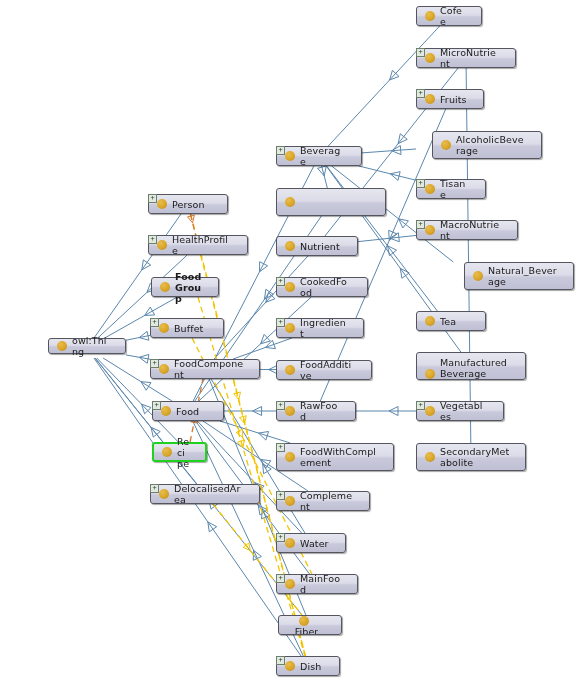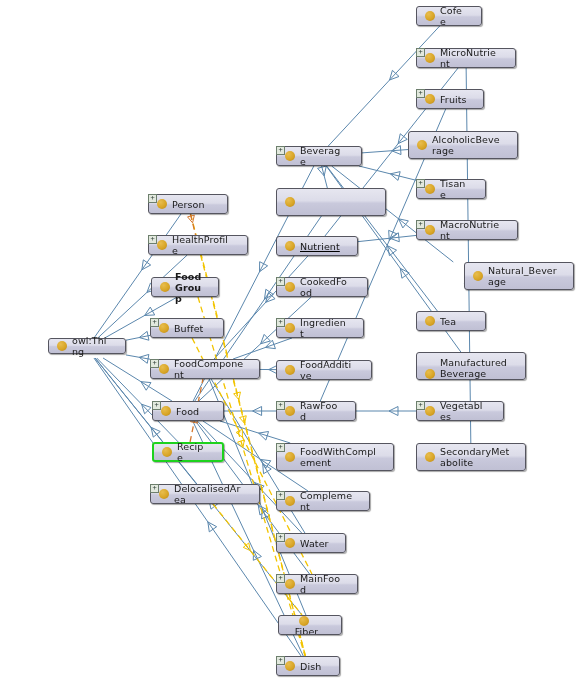--- a/index.html
+++ b/index.html
@@ -279,38 +279,38 @@
       <div class="node" style="left: 150px; top: 359px; width: 110px; height: 20px;">
         <div class="expander">+</div>
         <span class="dot"></span>
         <span class="label">FoodComponent</span>
       </div>
       <div class="node" style="left: 152px; top: 401px; width: 72px; height: 20px;">
         <div class="expander">+</div>
         <span class="dot"></span>
         <span class="label">Food</span>
       </div>
-      <div class="node selected" style="left: 152px; top: 442px; width: 72px; height: 20px;">
+      <div class="node selected" style="left: 152px; top: 442px; width: 55px; height: 20px;">
         <span class="dot"></span>
         <span class="label">Recipe</span>
       </div>
       <div class="node" style="left: 150px; top: 484px; width: 110px; height: 20px;">
         <div class="expander">+</div>
         <span class="dot"></span>
         <span class="label">DelocalisedArea</span>
       </div>
       <div class="node" style="left: 276px; top: 146px; width: 86px; height: 20px;">
         <div class="expander">+</div>
         <span class="dot"></span>
         <span class="label">Beverage</span>
       </div>
       <div class="node" style="left: 276px; top: 188px; width: 110px; height: 28px;">
         <span class="dot"></span>
       </div>
-      <div class="node" style="left: 276px; top: 236px; width: 82px; height: 20px; text-decoration: underline;">
+      <div class="node" style="left: 276px; top: 236px; width: 82px; height: 20px;">
         <span class="dot"></span>
         <span class="label">Nutrient</span>
       </div>
       <div class="node" style="left: 276px; top: 277px; width: 92px; height: 20px;">
         <div class="expander">+</div>
         <span class="dot"></span>
         <span class="label">CookedFood</span>
       </div>
       <div class="node" style="left: 276px; top: 318px; width: 88px; height: 20px;">
         <div class="expander">+</div>
@@ -362,21 +362,21 @@
       <div class="node" style="left: 416px; top: 48px; width: 100px; height: 20px;">
         <div class="expander">+</div>
         <span class="dot"></span>
         <span class="label">MicroNutrient</span>
       </div>
       <div class="node" style="left: 416px; top: 89px; width: 68px; height: 20px;">
         <div class="expander">+</div>
         <span class="dot"></span>
         <span class="label">Fruits</span>
       </div>
-      <div class="node" style="left: 408px; top: 131px; width: 110px; height: 28px; align-items: center;">
+      <div class="node" style="left: 432px; top: 131px; width: 110px; height: 28px; align-items: center;">
         <span class="dot"></span>
         <span class="label">AlcoholicBeverage</span>
       </div>
       <div class="node" style="left: 416px; top: 179px; width: 70px; height: 20px;">
         <div class="expander">+</div>
         <span class="dot"></span>
         <span class="label">Tisane</span>
       </div>
       <div class="node" style="left: 416px; top: 220px; width: 102px; height: 20px;">
         <div class="expander">+</div>

